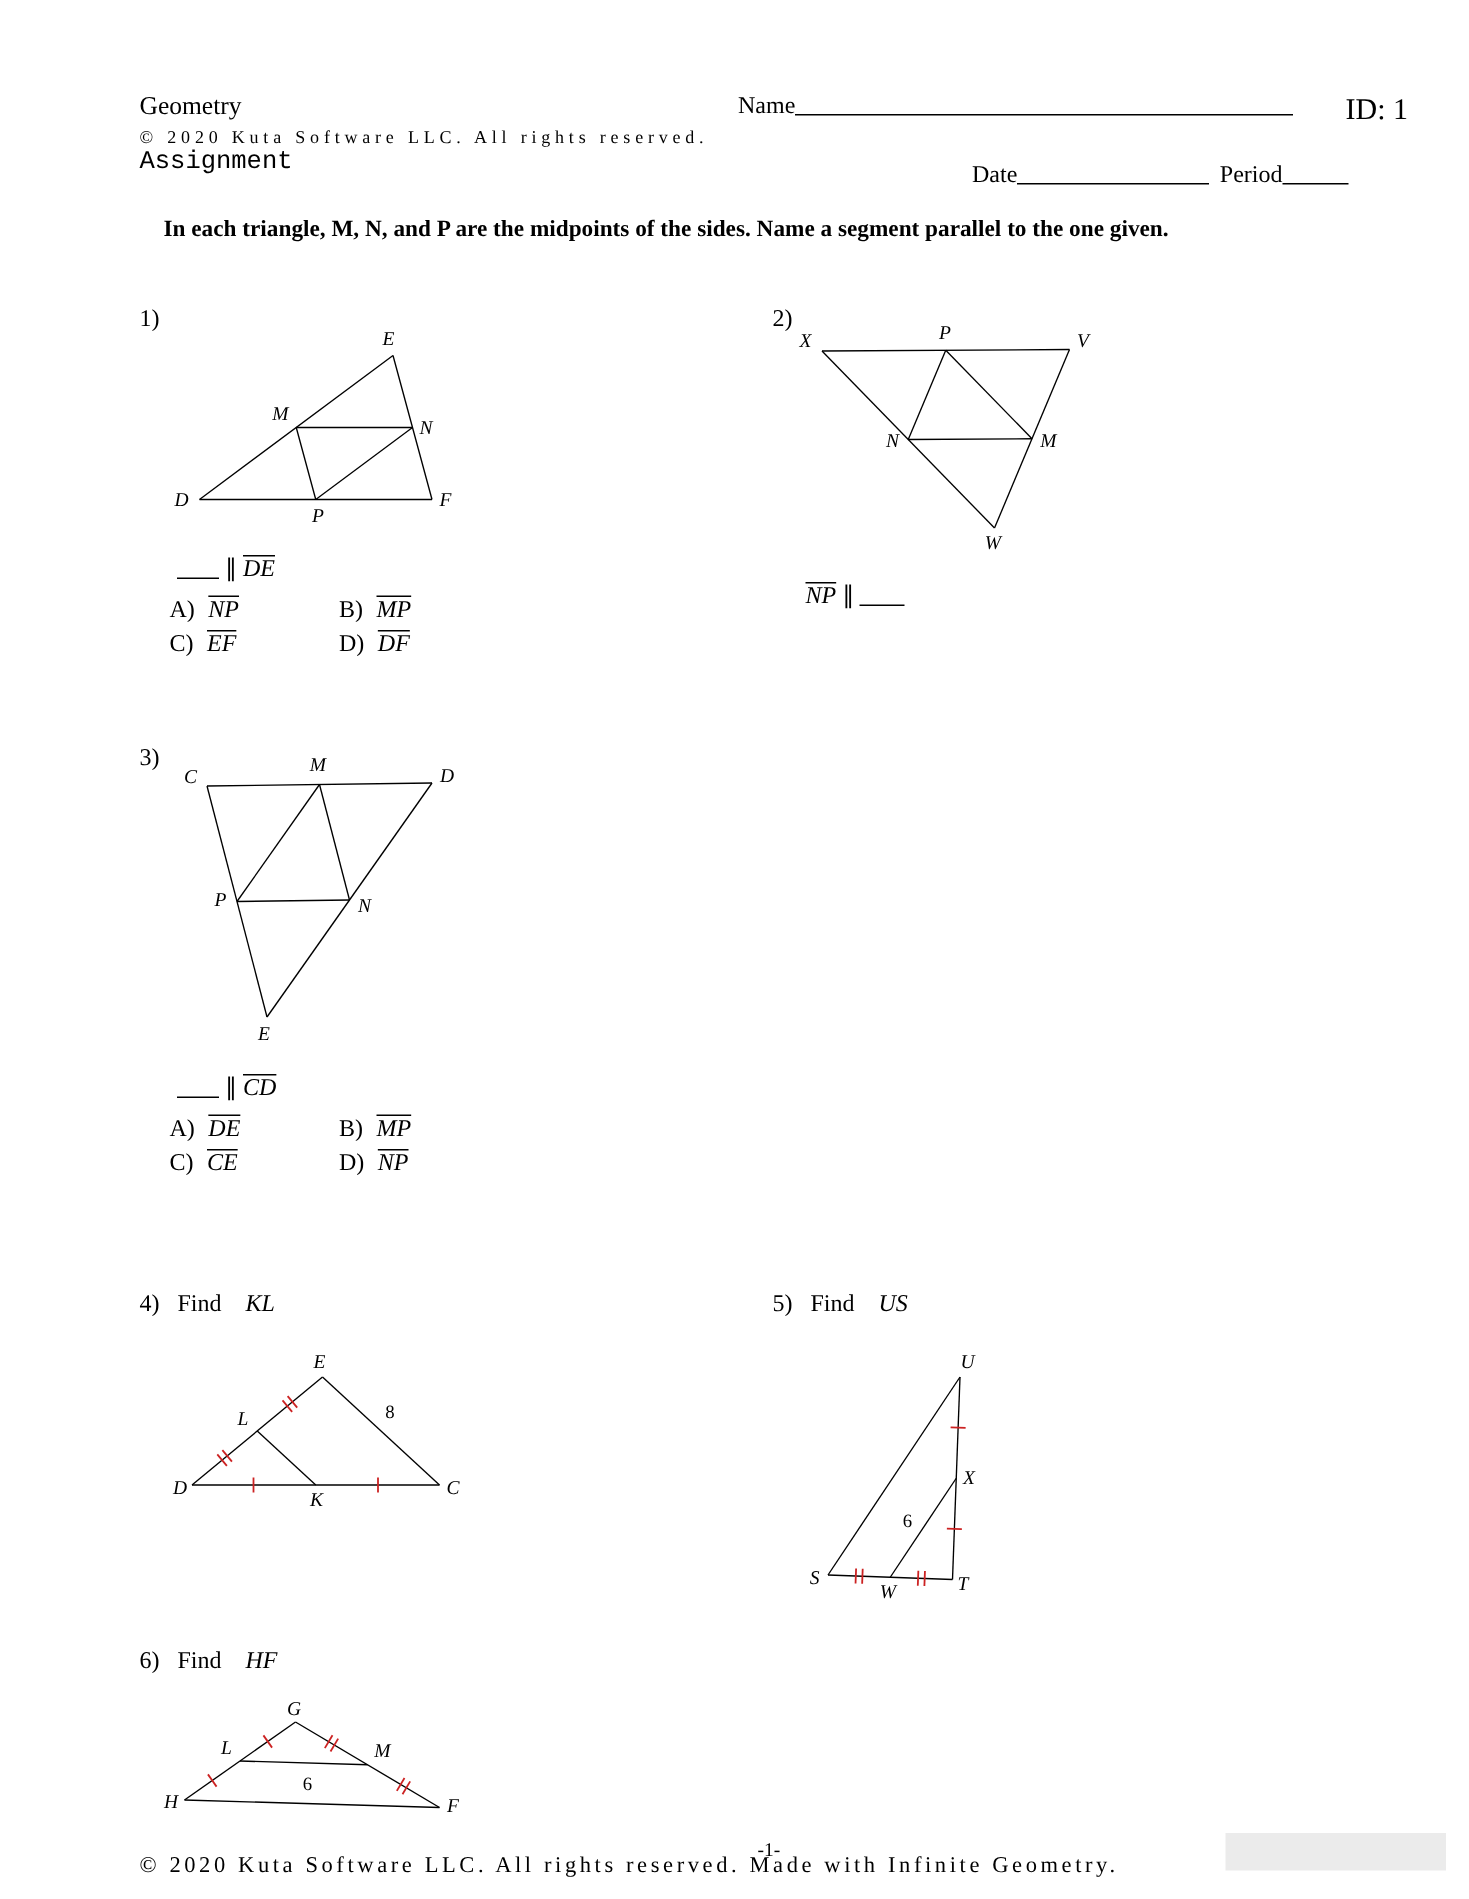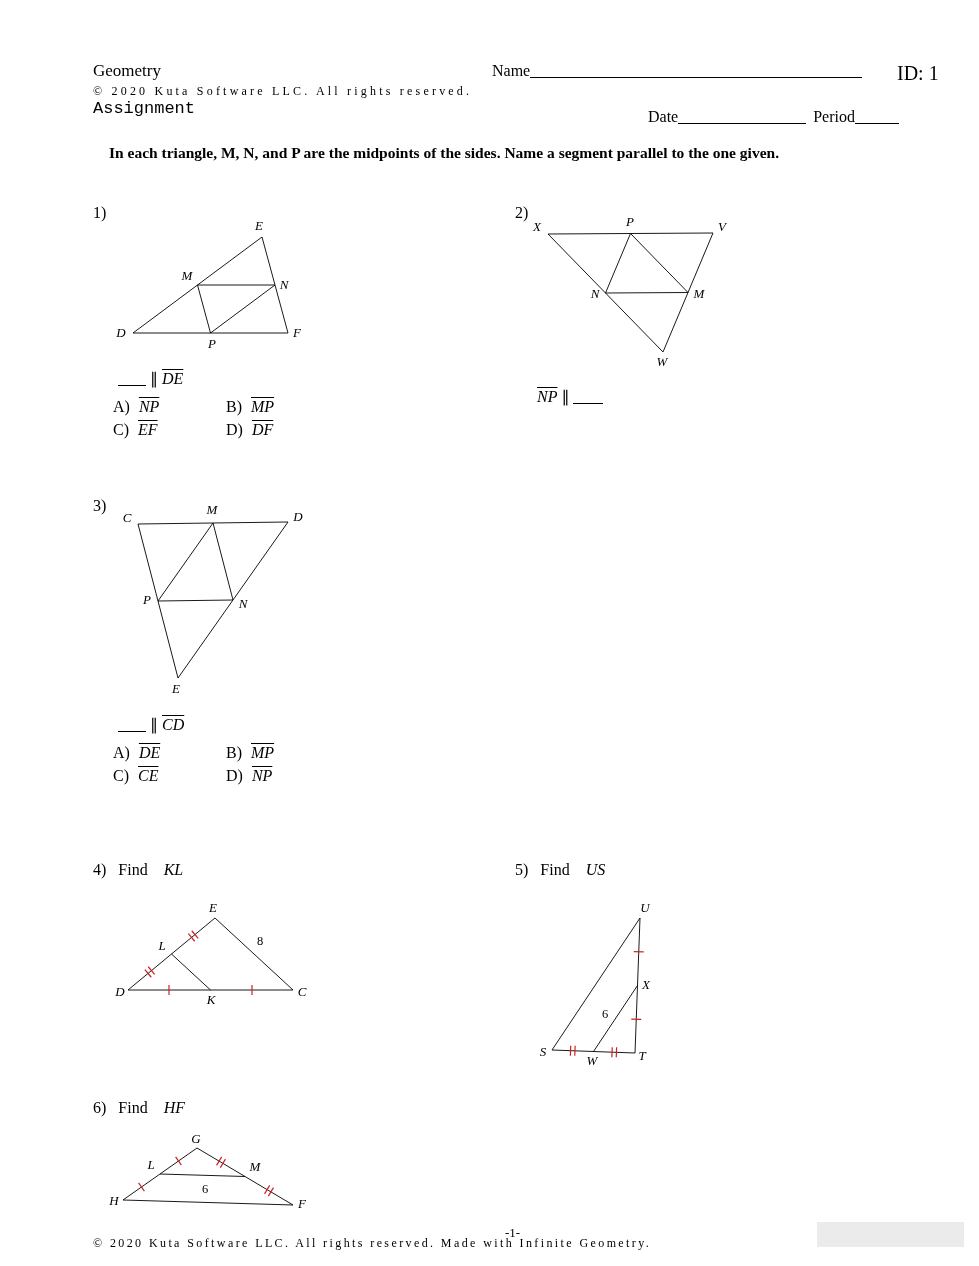--- a/index.html
+++ b/index.html
@@ -16,21 +16,21 @@
   .bold-head{font-weight:bold;font-size:15.5px;line-height:1.45;}
   .qtitle{font-size:16px;}
   .qtitle .prompt{margin-left:12px;}
   .qtitle .target{font-style:italic;margin-left:16px;}
   .hdr-sub{font-size:17px;}
   .hdr-id{font-size:20px;}
   .hdr-name{font-size:16px;}
   .title{font-size:17px;font-family:Liberation Mono, monospace;}
   .dateline{font-size:16px;}
   .top-copy{font-size:12px;letter-spacing:3.2px;white-space:nowrap;}
-  .footer-copy{font-size:12px;letter-spacing:2.4px;white-space:nowrap;}
+  .footer-copy{font-size:15px;letter-spacing:2.4px;white-space:nowrap;}
   .pageno{font-size:13px;}
   .graybox{background:#ebebeb;}
   svg{overflow:visible;}
   svg text{font-family:"Liberation Serif",serif;font-style:italic;font-size:13px;fill:#000;text-anchor:middle;}
   svg text.num{font-style:normal;font-size:12.5px;}
 </style>
 </head>
 <body>
 
 <div id="page">

